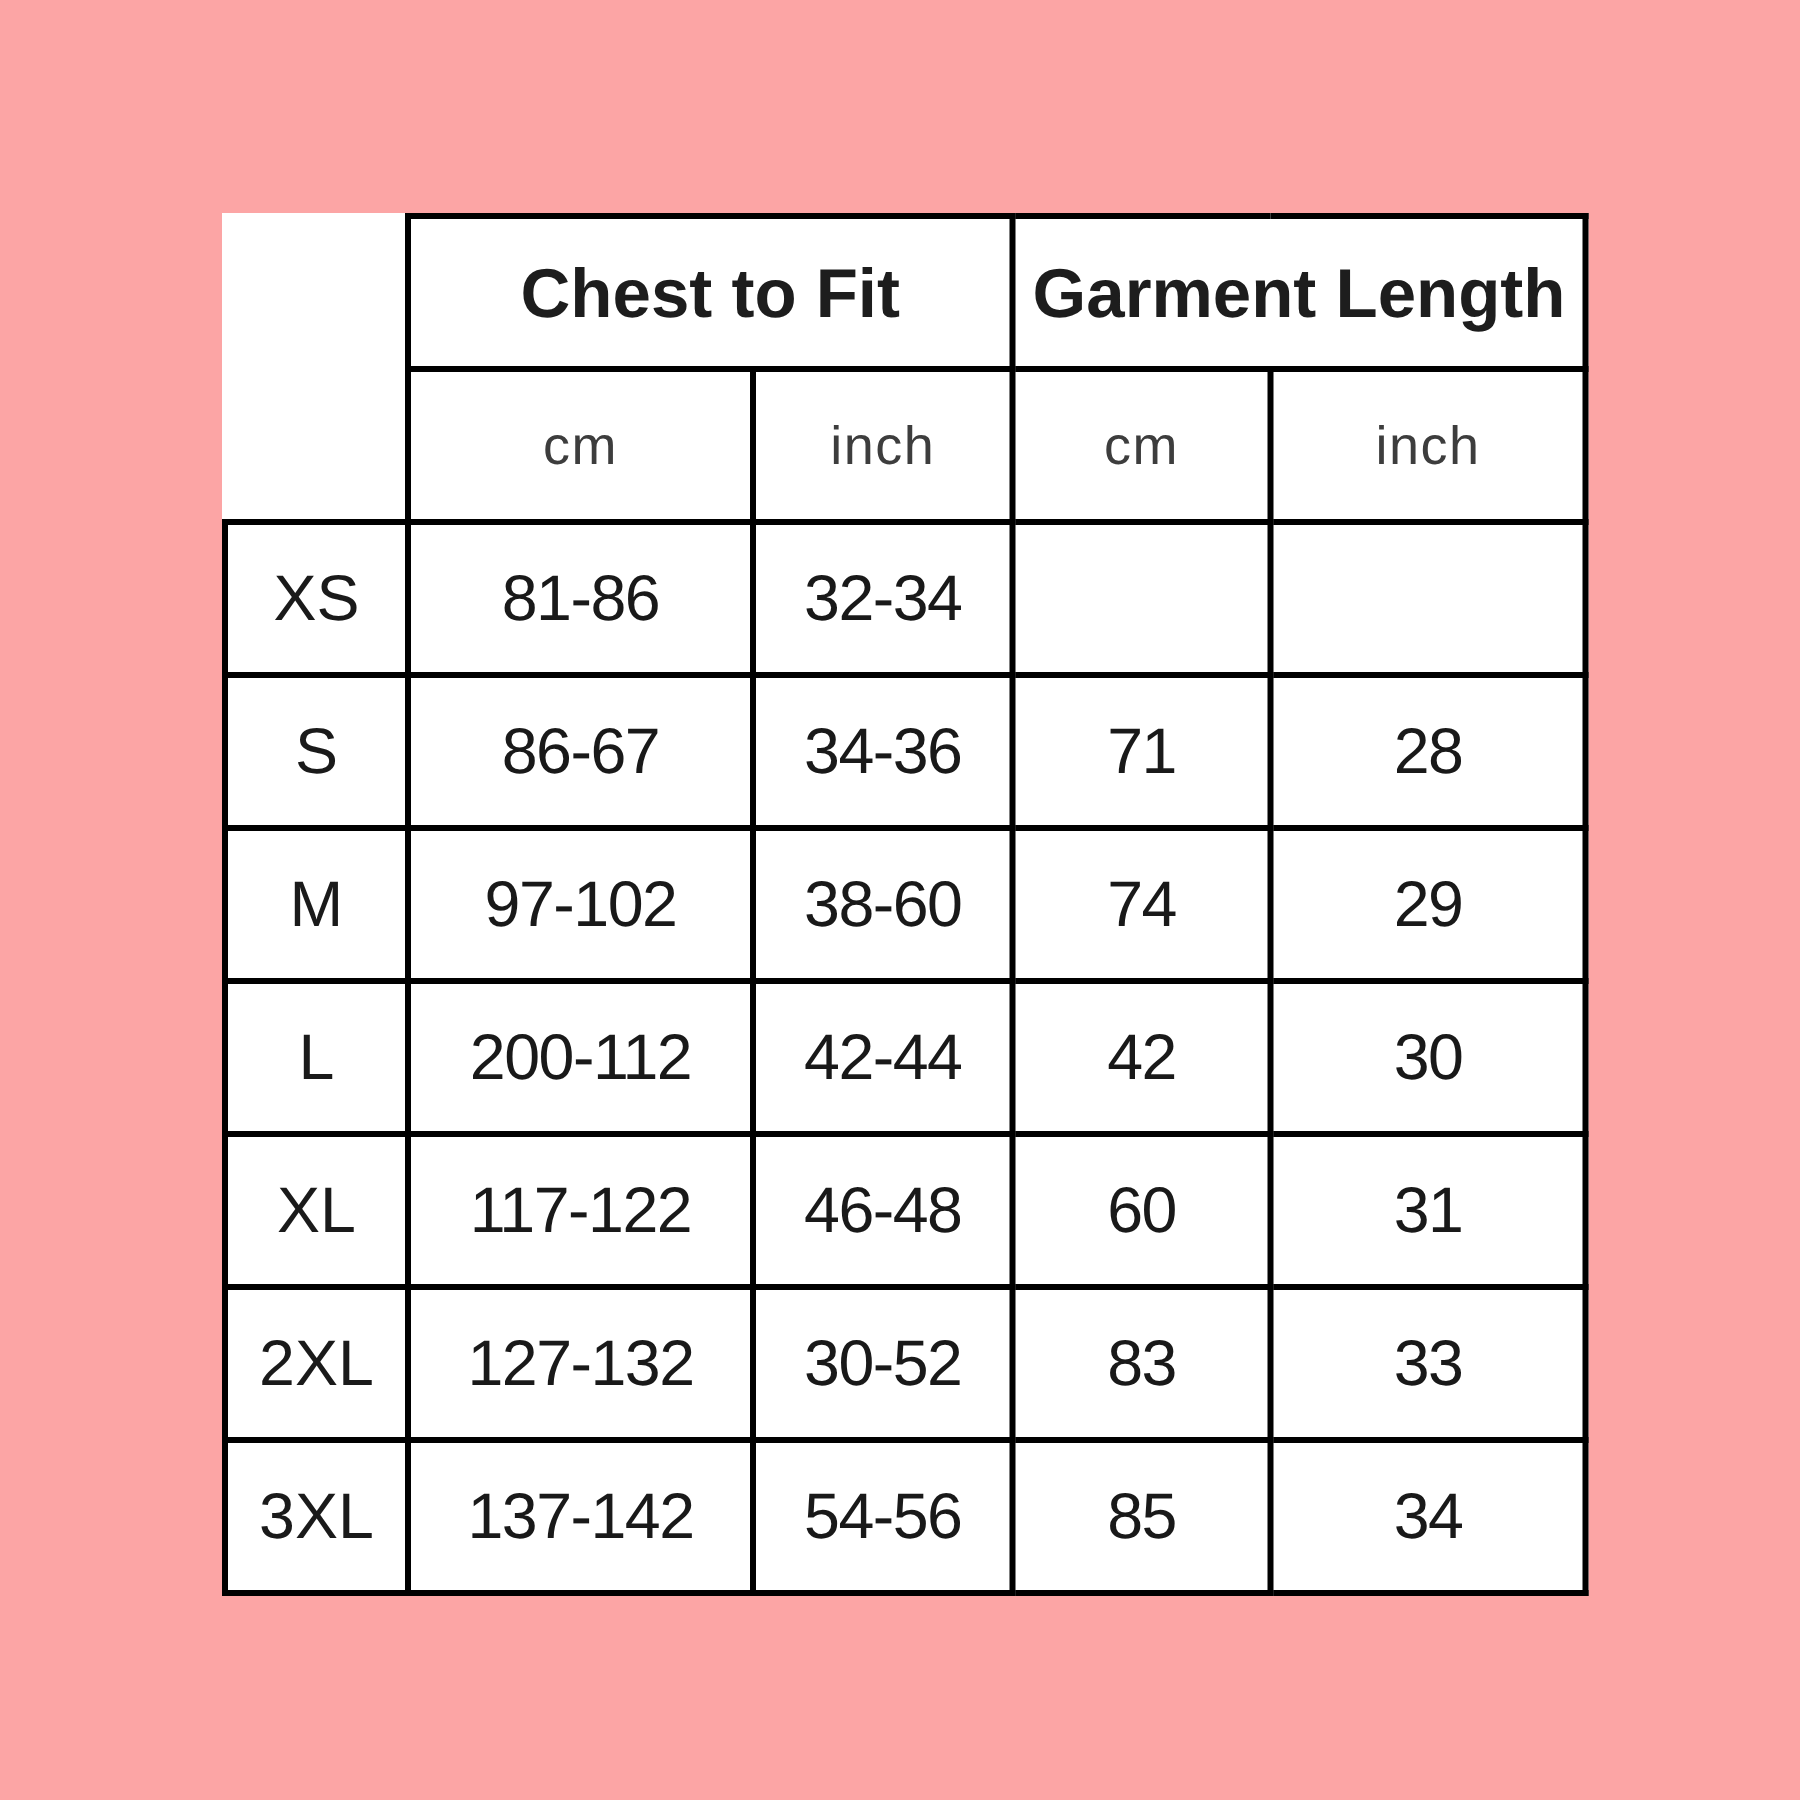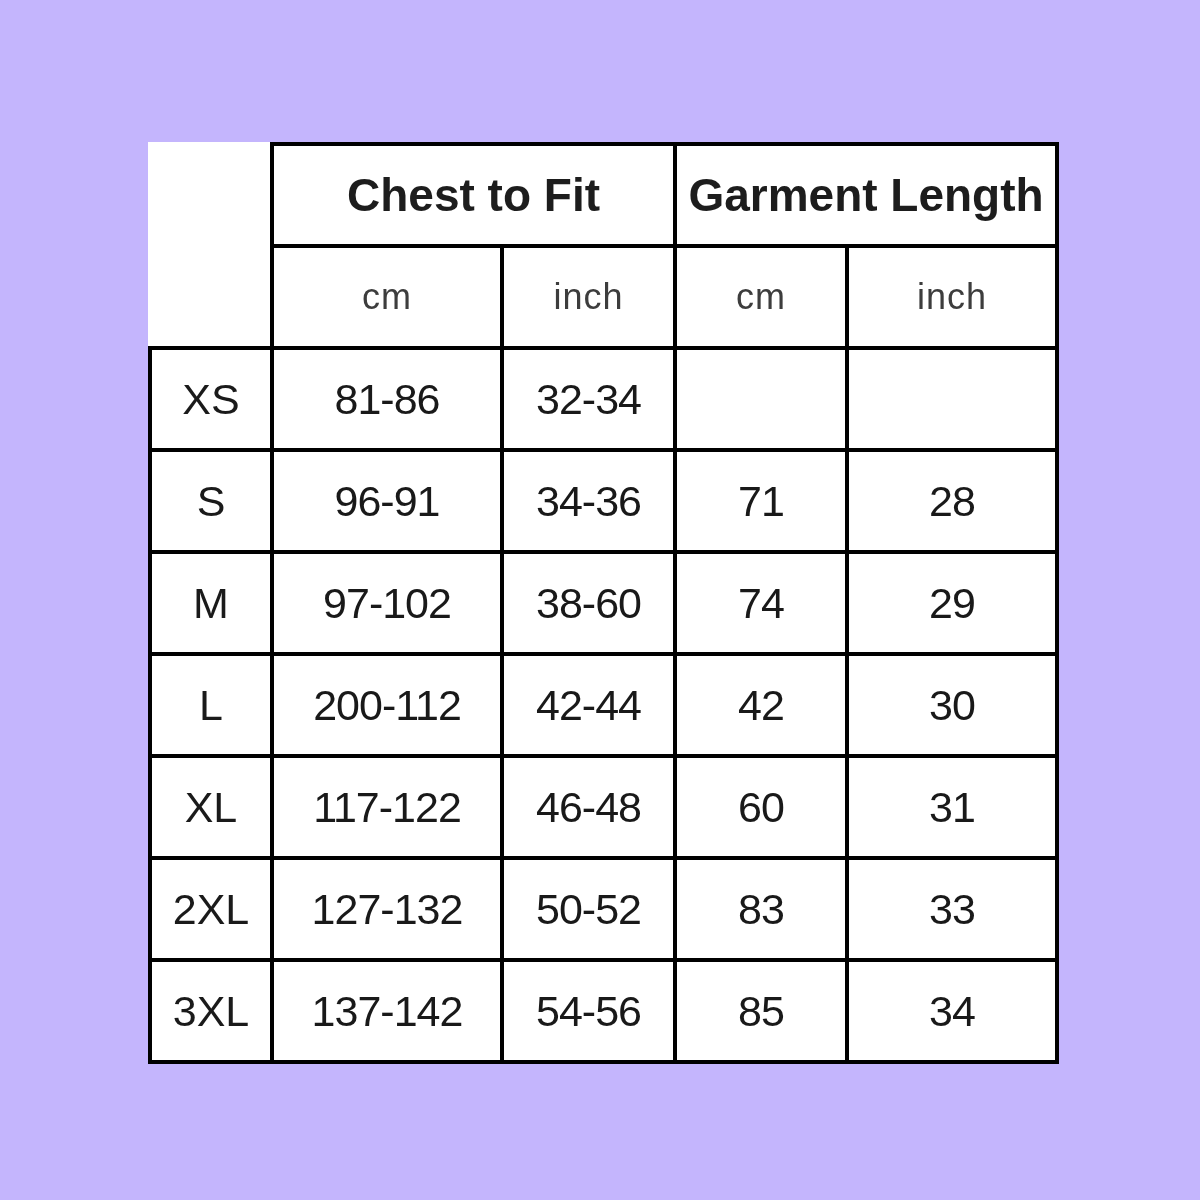--- a/index.html
+++ b/index.html
@@ -7,21 +7,21 @@
     padding: 0;
     background: #ffffff;
     width: 1200px;
     height: 1200px;
     font-family: "Liberation Sans", "DejaVu Sans", sans-serif;
   }
   .canvas {
     position: relative;
     width: 1200px;
     height: 1200px;
-    background: #c4b5fd;
+    background: #fca5a5;
     overflow: hidden;
   }
   table.size-chart {
     position: absolute;
     left: 148px;
     top: 142px;
     width: 907px;
     border-collapse: collapse;
     table-layout: fixed;
     background: #ffffff;
@@ -93,21 +93,21 @@
     <tbody>
       <tr>
         <th class="size-label">XS</th>
         <td class="value-cell">81-86</td>
         <td class="value-cell">32-34</td>
         <td class="value-cell"></td>
         <td class="value-cell"></td>
       </tr>
       <tr>
         <th class="size-label">S</th>
-        <td class="value-cell">96-91</td>
+        <td class="value-cell">86-67</td>
         <td class="value-cell">34-36</td>
         <td class="value-cell">71</td>
         <td class="value-cell">28</td>
       </tr>
       <tr>
         <th class="size-label">M</th>
         <td class="value-cell">97-102</td>
         <td class="value-cell">38-60</td>
         <td class="value-cell">74</td>
         <td class="value-cell">29</td>
@@ -122,21 +122,21 @@
       <tr>
         <th class="size-label">XL</th>
         <td class="value-cell">117-122</td>
         <td class="value-cell">46-48</td>
         <td class="value-cell">60</td>
         <td class="value-cell">31</td>
       </tr>
       <tr>
         <th class="size-label">2XL</th>
         <td class="value-cell">127-132</td>
-        <td class="value-cell">50-52</td>
+        <td class="value-cell">30-52</td>
         <td class="value-cell">83</td>
         <td class="value-cell">33</td>
       </tr>
       <tr>
         <th class="size-label">3XL</th>
         <td class="value-cell">137-142</td>
         <td class="value-cell">54-56</td>
         <td class="value-cell">85</td>
         <td class="value-cell">34</td>
       </tr>

